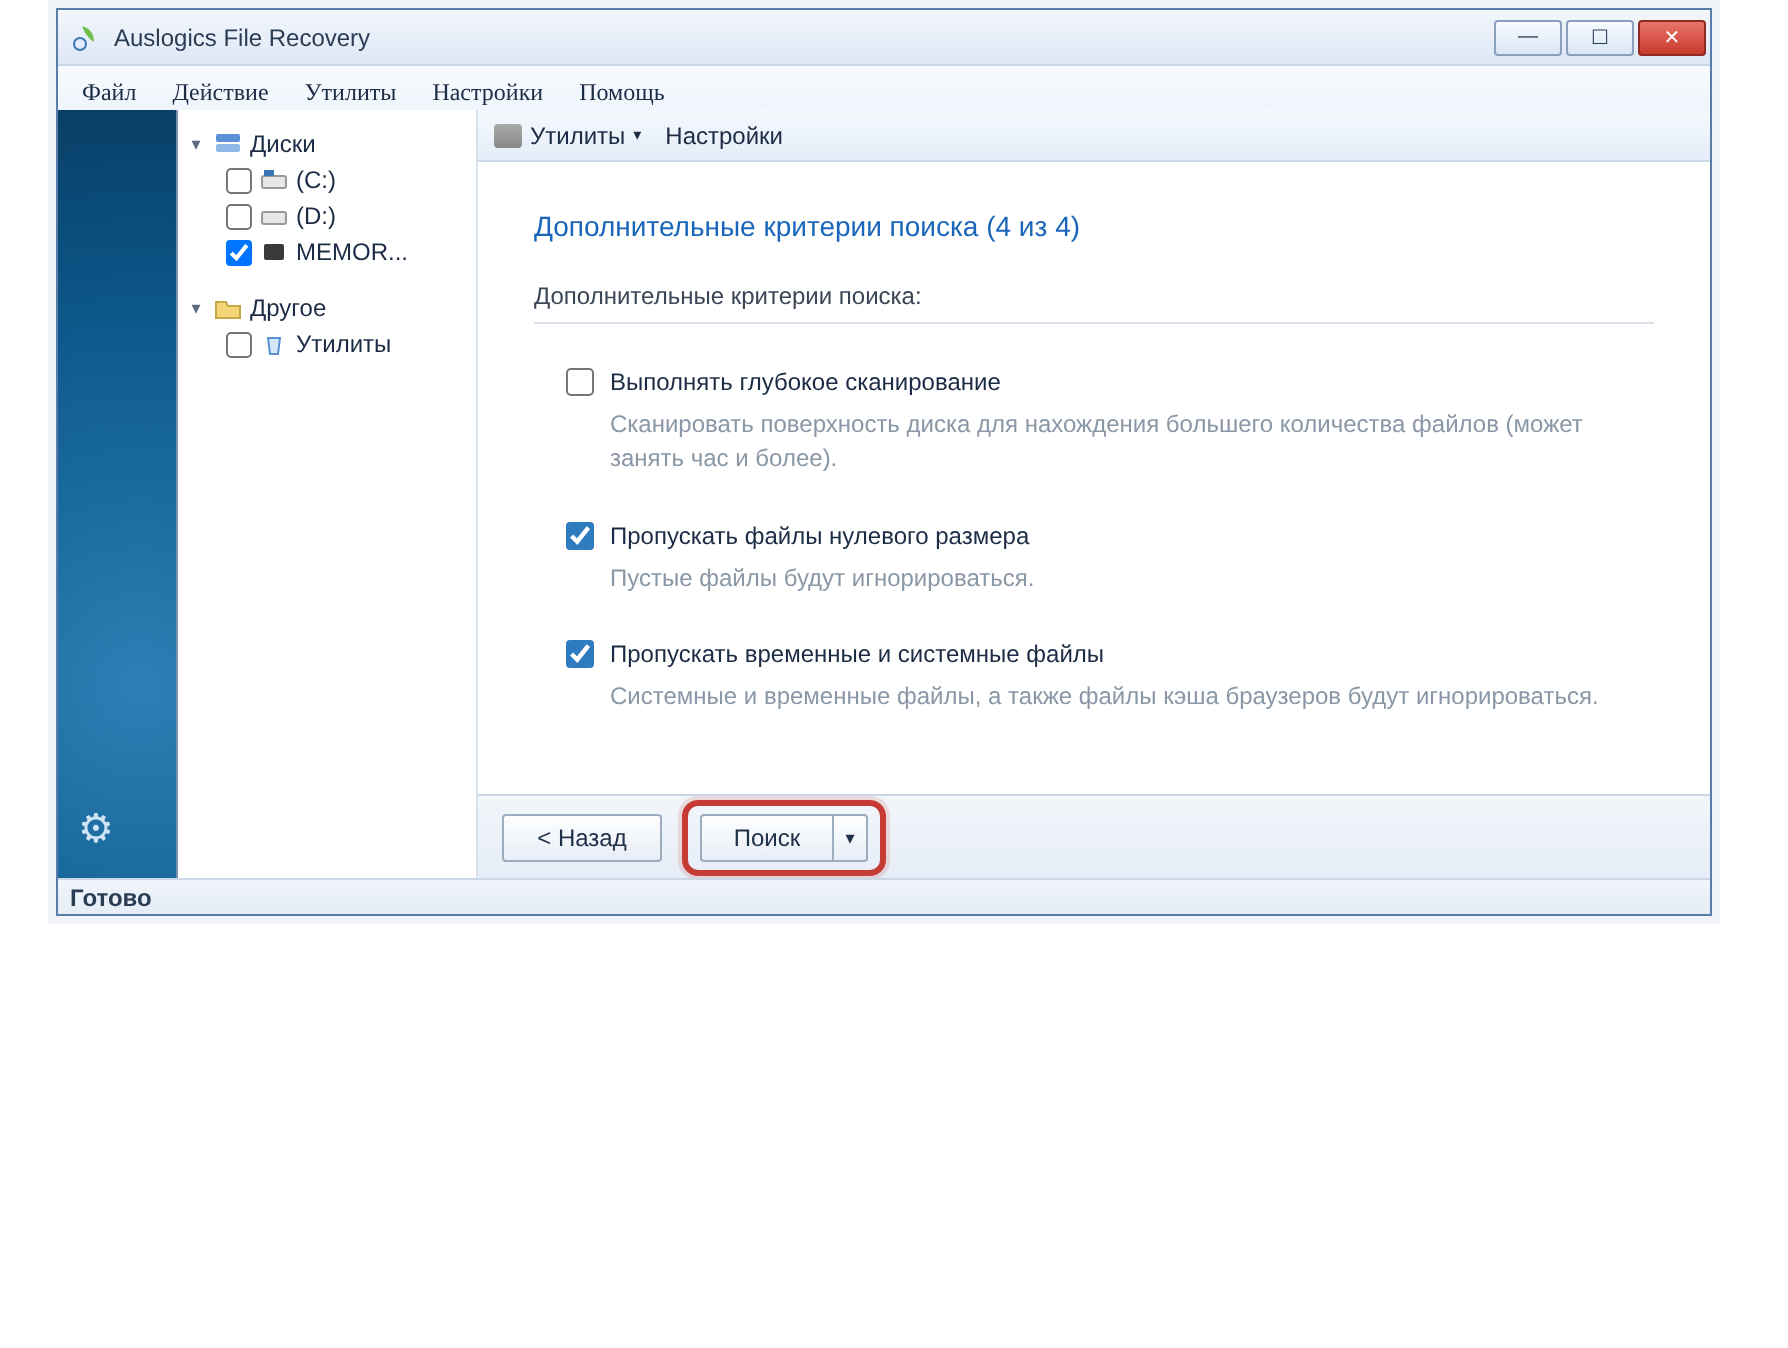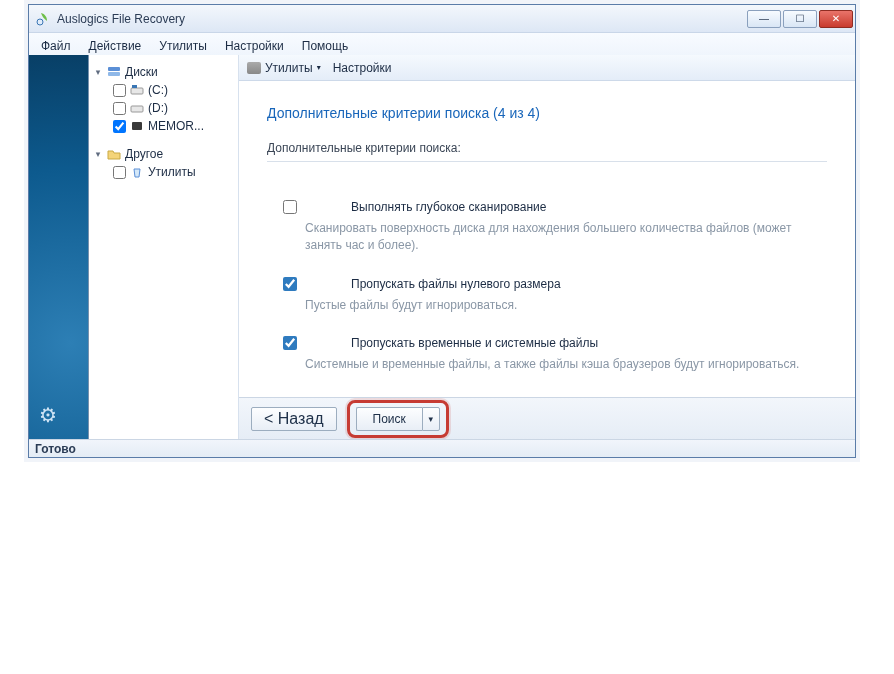--- a/index.html
+++ b/index.html
@@ -19,21 +19,21 @@
 .app-title { color:#2b3c55; font-size:12px; flex:1; }
 .win-controls { display:flex; gap:2px; }
 .win-btn {
   width:34px; height:18px; border:1px solid #8aa0bd; border-radius:2px;
   display:flex; align-items:center; justify-content:center; background:linear-gradient(#f7fbff,#d9e6f5);
   font-size:10px; color:#2b3c55; cursor:pointer;
 }
 .win-btn.close { background:linear-gradient(#e9746a,#c83b2e); border-color:#8f2c22; color:#fff; }
 .menubar {
   height:22px; background:linear-gradient(#f8fbff,#eef4fc); border-bottom:1px solid #d4dfee;
-  display:flex; align-items:center; padding:13px 4px; gap:2px;
+  display:flex; align-items:center; padding:13px 4px; gap:2px;font-family:Liberation Serif, serif;
 }
 .menu-item { padding:2px 8px; color:#1c2c44; cursor:pointer; }
 .body-area { position:absolute; top:50px; bottom:18px; left:0; right:0; display:flex; }
 .left-rail {
   width:60px; background: radial-gradient(circle at 70% 75%, #2d7fb5 0%, #0d5a8e 60%, #083f66 100%);
   border-right:1px solid #7892ae; position:relative;
 }
 .gear { position:absolute; left:10px; bottom:12px; color:#cfe4f5; font-size:20px; cursor:pointer; }
 .tree-panel {
   width:150px; background:#fff; border-right:1px solid #d7e1ee; padding:8px 4px;
@@ -47,33 +47,33 @@
 .main-panel { flex:1; display:flex; flex-direction:column; background:#fff; }
 .toolbar2 {
   height:26px; background:linear-gradient(#f5f9fe,#e4edf8); border-bottom:1px solid #cdd9e9;
   display:flex; align-items:center; padding:0 8px; gap:12px;
 }
 .tb-item { display:flex; align-items:center; gap:4px; color:#1c2c44; cursor:pointer; }
 .tb-icon { width:14px; height:12px; background:linear-gradient(#aaa,#888); border-radius:2px; }
 .content { flex:1; padding:24px 28px 10px 28px; overflow:auto; }
 .page-title { color:#1966ba; font-size:14px; font-weight:400; margin-bottom:20px; }
 .page-desc { color:#3b4656; font-size:12px; line-height:1.5; margin-bottom:28px; max-width:560px; }
-.section-label { color:#3b4656; font-size:12px; border-bottom:1px solid #d8e0ea; padding-bottom:6px; margin-bottom:38px; }
+.section-label { color:#3b4656; font-size:12px; border-bottom:1px solid #d8e0ea; padding-bottom:6px; margin-bottom:22px; }
 .opt { margin:0 0 22px 16px; }
 .opt-head { display:flex; align-items:center; gap:8px; margin-bottom:6px; }
 .opt-head input[type=checkbox] { width:14px; height:14px; accent-color:#2f7bbf; }
-.opt-label { color:#1c2c44;margin-left:46px; }
+.opt-label { color:#1c2c44; }
 .opt-hint { color:#8a97a6; font-size:12px; margin-left:22px; line-height:1.45; max-width:520px; }
 .footer {
   height:42px; background:linear-gradient(#f2f6fb,#e6edf6); border-top:1px solid #cbd6e4;
   display:flex; align-items:center; padding:0 12px; gap:10px;
 }
 .btn {
   height:24px; min-width:80px; padding:0 12px; border:1px solid #9cadbf; border-radius:2px;
-  background:linear-gradient(#fdfeff,#e8eef6); color:#20324a; font-size:16px; cursor:pointer;
+  background:linear-gradient(#fdfeff,#e8eef6); color:#20324a; font-size:12px; cursor:pointer;
   display:inline-flex; align-items:center; justify-content:center;
 }
 .search-wrap {
   border:3px solid #c63b33; border-radius:8px; padding:4px 6px;
   box-shadow:0 0 0 2px rgba(198,59,51,.15);
 }
 .btn-split {
   display:inline-flex; align-items:stretch; height:24px;
 }
 .btn-split .main {

